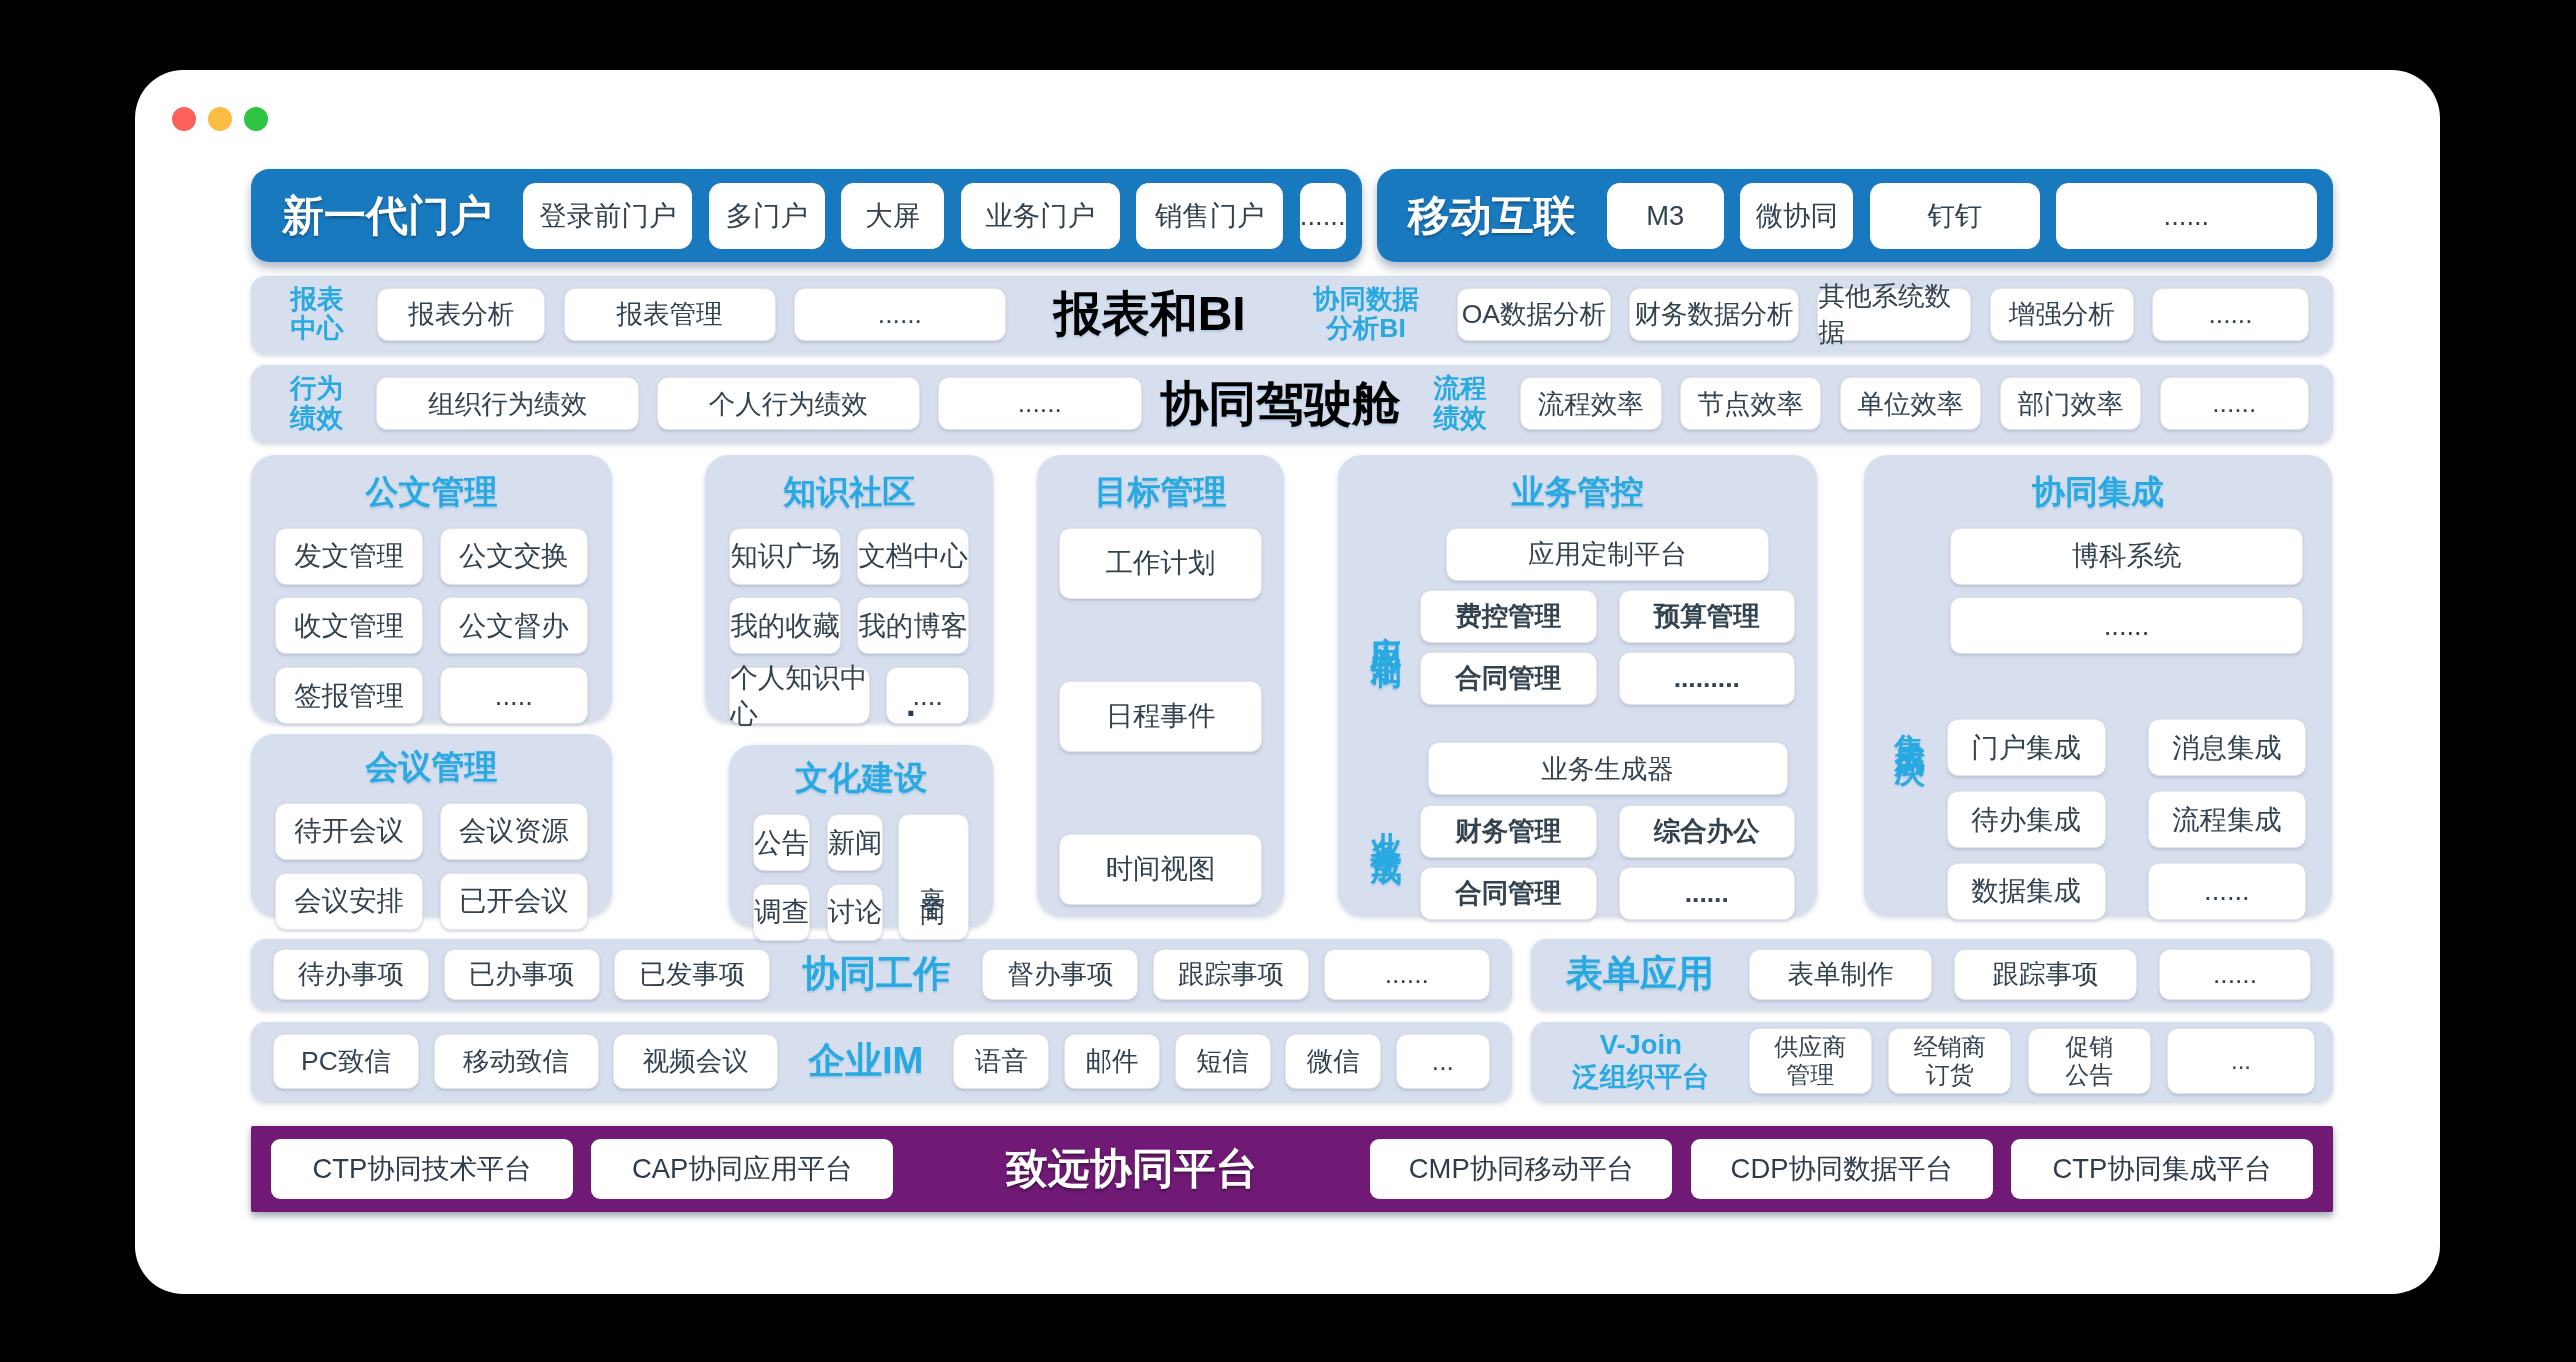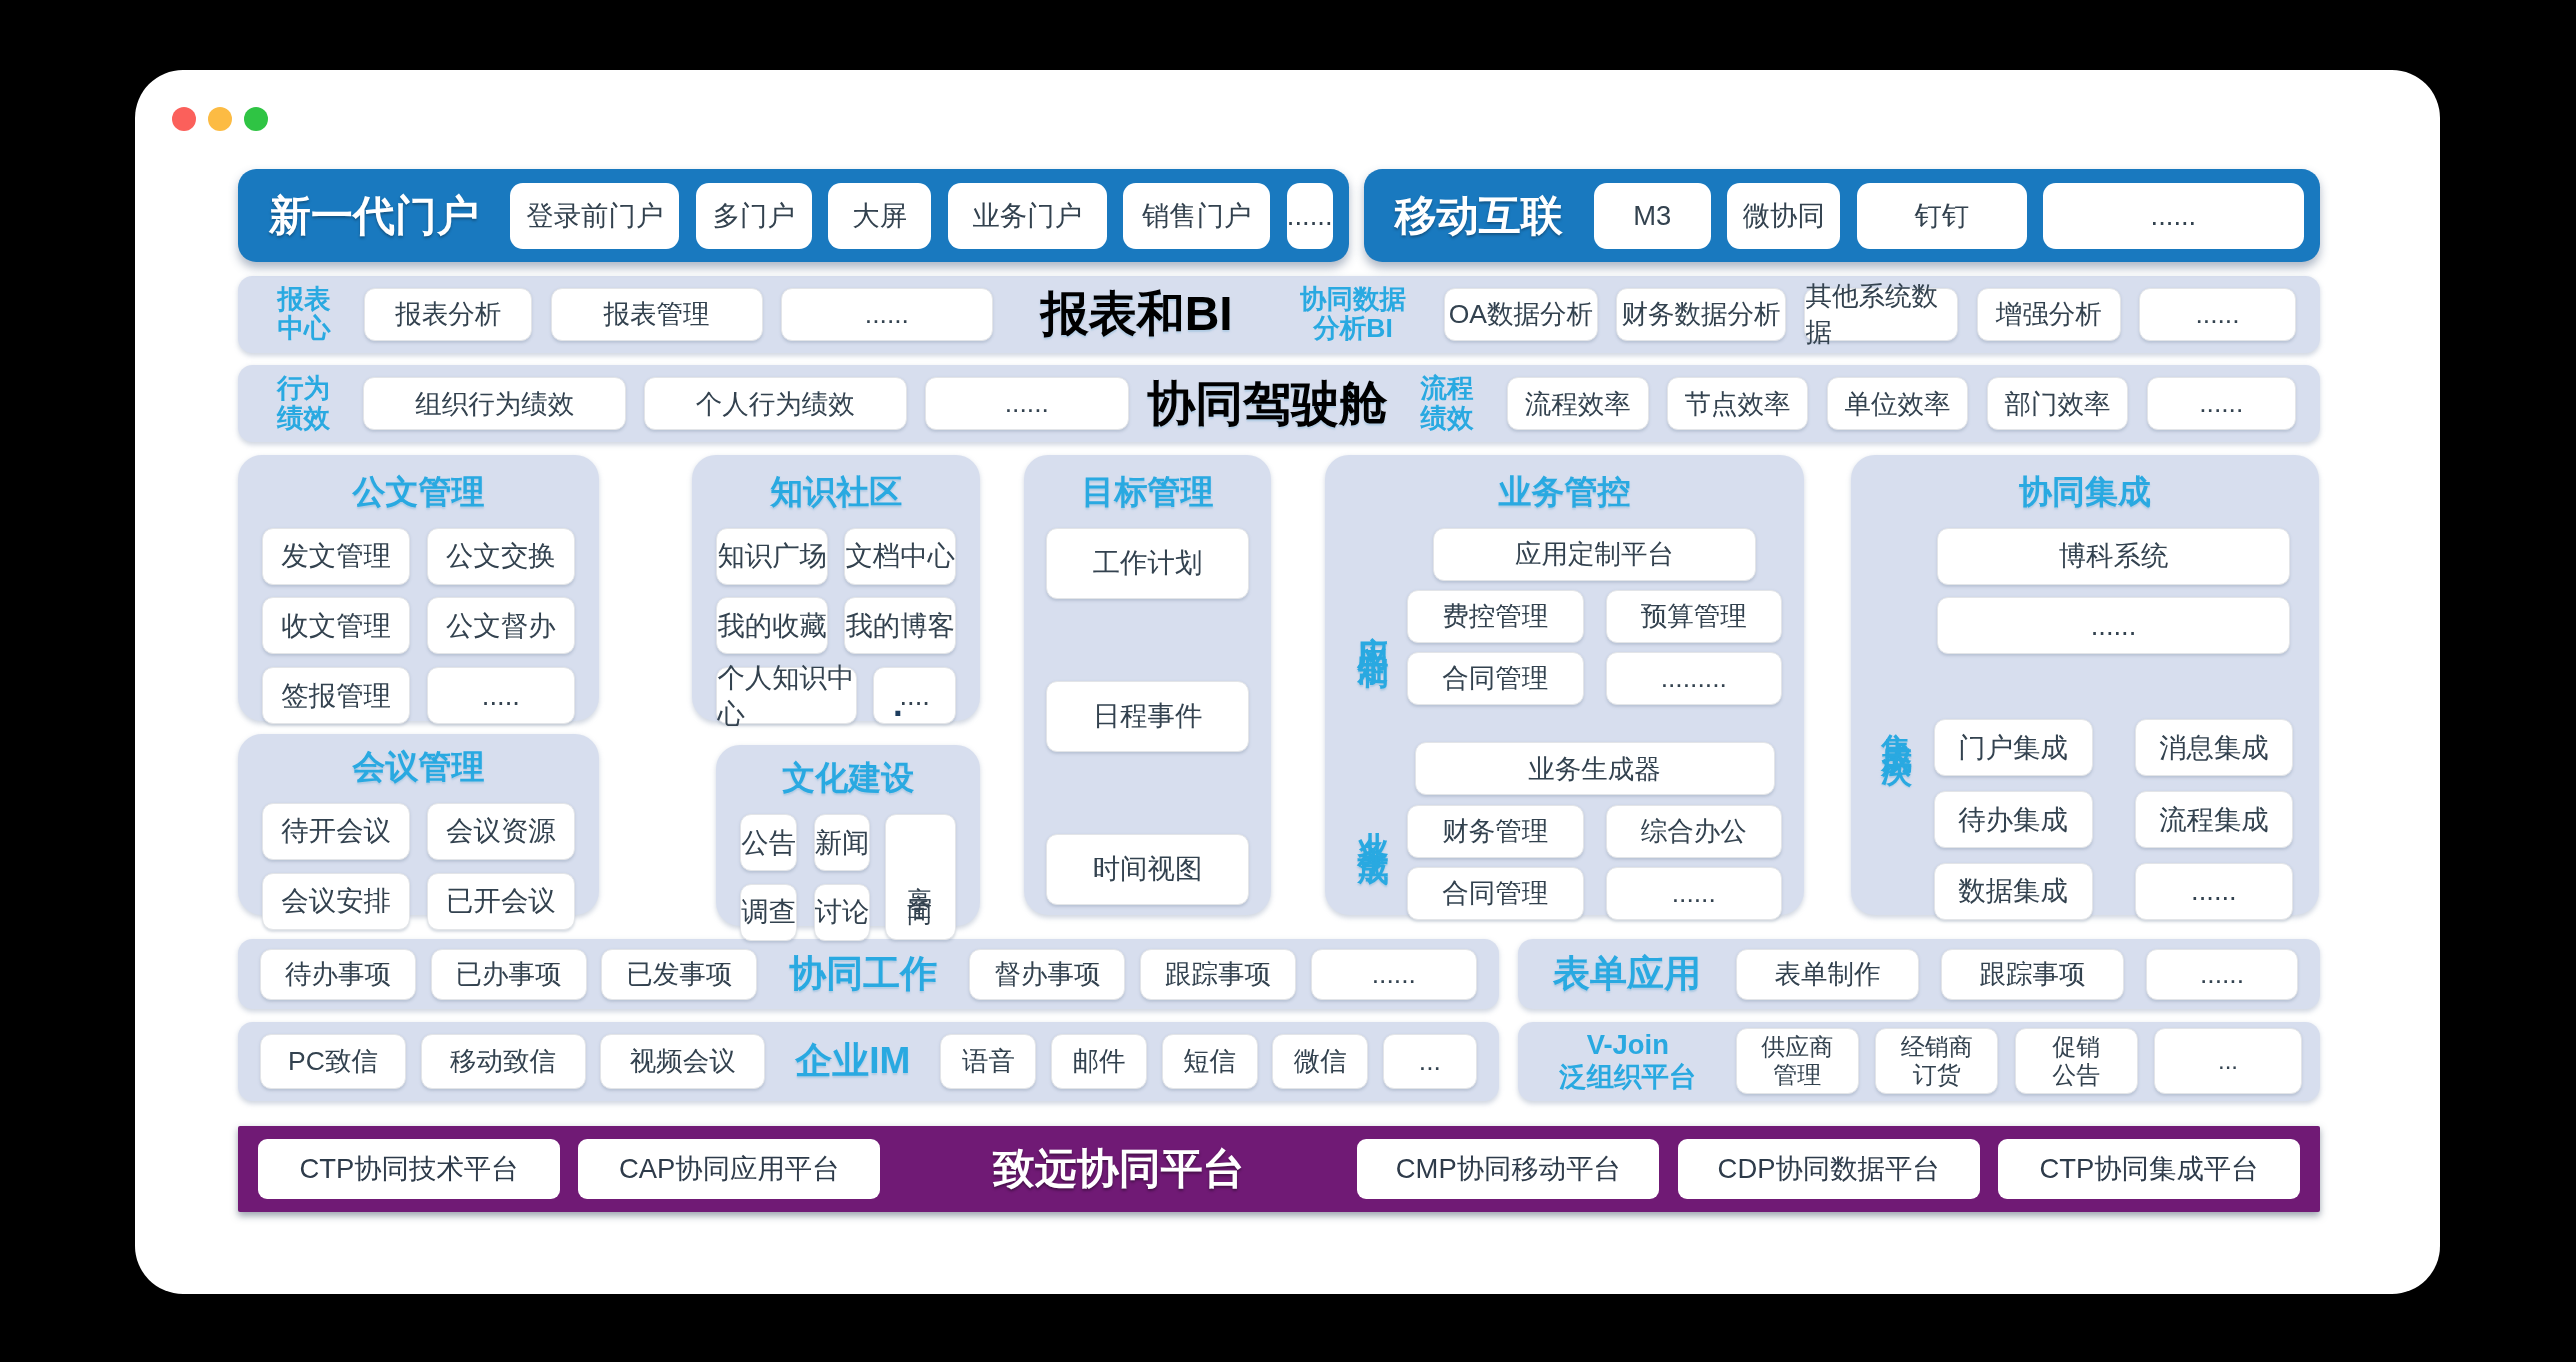--- a/index.html
+++ b/index.html
@@ -1,21 +1,21 @@
 <!DOCTYPE html>
 <html style="font-size:14.6px"><head>
 <meta charset="utf-8">
 <style>
   * { margin:0; padding:0; box-sizing:border-box; }
   body { background:#000; font-family:"Liberation Sans", sans-serif; }
   .stage { position:relative; width:2576px; height:1362px; background:#000; overflow:hidden; }
   .card { position:absolute; left:135px; top:70px; width:2305px; height:1224px; background:#fff; border-radius:48px; }
   .traffic { position:absolute; left:37px; top:37px; display:flex; gap:12px; }
   .dot { width:24px; height:24px; border-radius:50%; }
-  .content { position:absolute; left:103px; top:99px; width:2082px; }
+  .content { position:absolute; left:116px; top:99px; width:2082px; }
 
   
   .topbars { display:flex; gap:14.6px; height:93px; margin-bottom:13.7px; }
   .bluebar { background:#1979BF; border-radius:18.3px; display:flex; align-items:center; padding:0 16.5px; gap:16.5px; box-shadow:0 5.5px 9.1px rgba(80,100,130,.45); }
   .portal { width:1111px; }
   .mobile { flex:1; }
   .bar-title { color:#fff; font-size:42px; font-weight:bold; margin:0 14.6px; white-space:nowrap; text-shadow:0 1.8px 2.7px rgba(0,0,0,.3); }
   .bar-btn { background:#fff; height:66px; border-radius:12.8px; display:flex; align-items:center; justify-content:center; font-size:27.4px; color:#33424F; }
 
   
@@ -53,21 +53,21 @@
   .yewu { width:479px; margin-right:47px; }
   .yewu-content { display:flex; gap:9.1px; height:392px; }
   .yewu-labels { width:51px; display:flex; flex-direction:column; }
   .yewu-labels > div { flex:1; display:flex; align-items:center; justify-content:center; }
   .vlabel { writing-mode:vertical-rl; text-orientation:upright; color:#29A9E1; font-weight:bold; font-size:31px; letter-spacing:7.3px; text-shadow:0 1.8px 1.8px rgba(150,190,220,.6); }
   .yewu-cells { flex:1; display:flex; flex-direction:column; justify-content:space-between; }
   .yewu-group { display:flex; flex-direction:column; gap:9.1px; }
   .yewu-group .cell { height:53px; font-size:26.5px; }
   .wide-c { align-self:center; width:86%; }
   .wide-c2 { align-self:center; width:96%; }
-  .yewu-row { display:flex; gap:22px; }
+  .yewu-row { display:flex; gap:22px;font-weight:bold; }
   .yewu-row .cell { flex:1; }
 
   .jicheng { width:468px; }
   .jicheng-content { display:flex; gap:11px; height:392px; }
   .jicheng-label { width:46px; display:flex; align-items:center; justify-content:center; }
   .jicheng-right { flex:1; display:flex; flex-direction:column; }
   .jicheng-right .wide1 { margin:0 7.3px 12.8px 7.3px; }
   .jicheng-right .wide2 { margin:0 7.3px; }
   .jicheng-grid { margin-top:auto; display:grid; grid-template-columns:1fr 1fr; column-gap:42px; row-gap:14.6px; padding:0 3.7px; }
 

